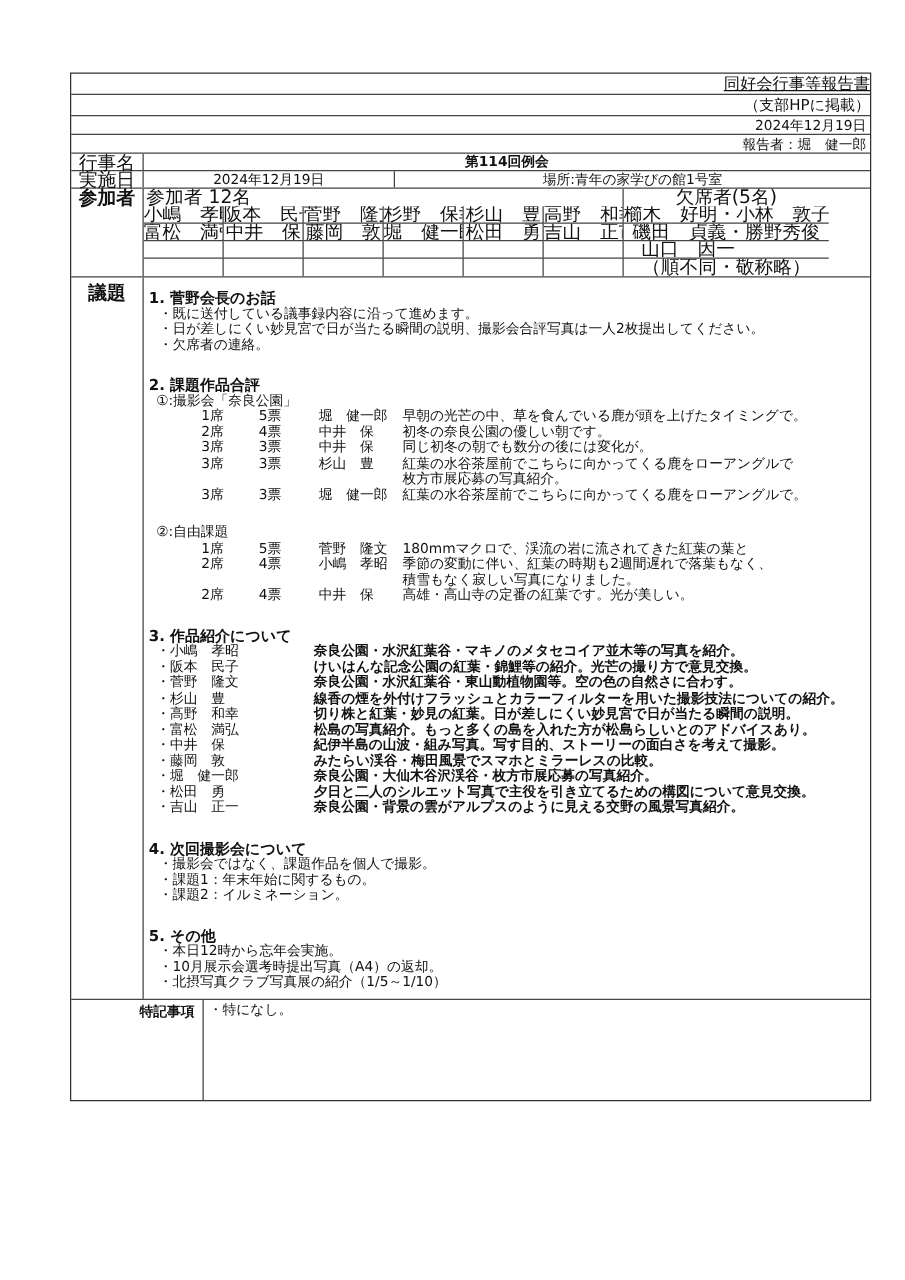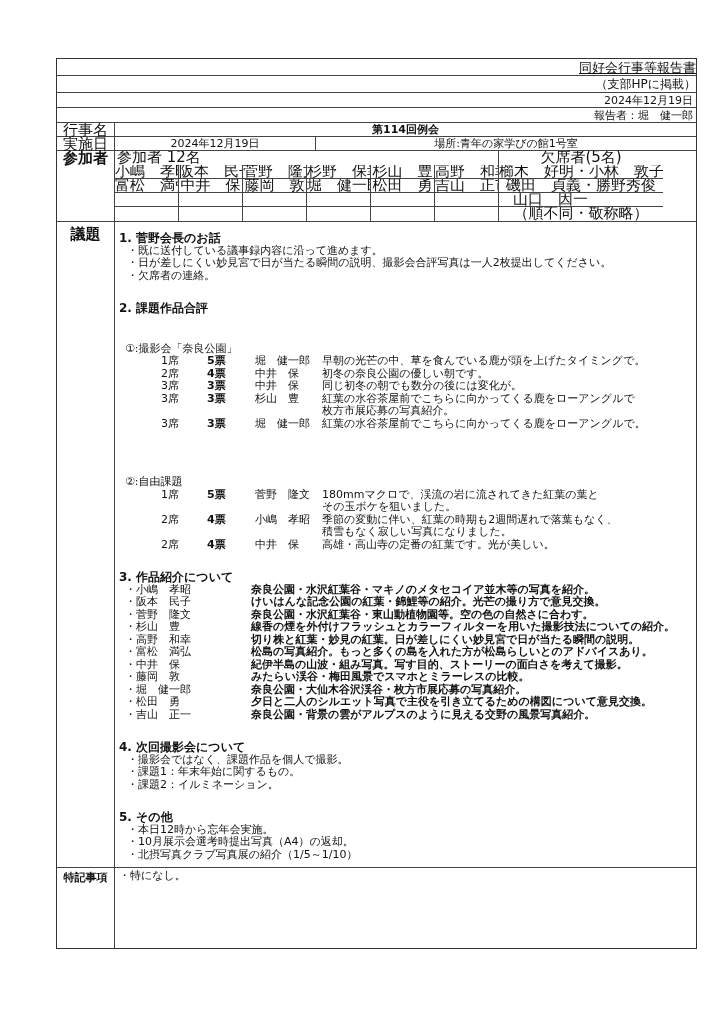--- a/index.html
+++ b/index.html
@@ -1,19 +1,19 @@
 <!DOCTYPE html>
 <html><head>
 <meta charset="utf-8">
 <style>
   html,body{margin:0;padding:0;background:#fff;}
   body{width:724px;height:1024px;position:relative;font-family:"DejaVu Sans","Liberation Sans",sans-serif;color:#111;font-size:11px;}
   .doc{position:absolute;left:56px;top:58px;width:641px;border:1.5px solid #333;box-sizing:border-box;}
   .row{display:flex;border-bottom:1px solid #444;box-sizing:border-box;}
-  .row:last-child{border-bottom:none;}
+  .row:last-child{border-bottom:none;margin-left:48px;}
   .center{justify-content:flex-end;}
   .right{justify-content:flex-end;padding-right:3px;}
   .title{font-size:13px;text-decoration:underline;height:17px;line-height:17px;}
   .sub{font-size:12px;height:17px;line-height:17px;}
   .line{height:15px;line-height:15px;font-size:11px;}
   .lbl{width:58px;flex:none;border-right:1px solid #444;text-align:center;font-size:15px;box-sizing:border-box;}
   .lbl.bold{font-weight:bold;}
   .cell{flex:1;box-sizing:border-box;}
   .h15{height:14px;line-height:14px;}
   .bold{font-weight:bold;}
@@ -23,24 +23,24 @@
   .ptab{flex:1;display:grid;grid-template-columns:64px 64px 64px 64px 64px 64px 164px;grid-auto-rows:14px;font-size:15px;}
   .ptab div{border-right:1px solid #444;border-bottom:1px solid #444;box-sizing:border-box;line-height:13px;white-space:nowrap;overflow:hidden;}
   .ptab div.last{border-right:none;}
   .ptab div.c{text-align:center;}
   .ptab .top{border-bottom:none;}
   .ptab .span6{grid-column:1 / span 6;}
   .body{flex:1;padding:2px 4px 6px 4px;font-size:11px;line-height:12.5px;}
   .sec{font-weight:bold;font-size:12px;margin-top:8px;}
   .gap{height:12px;}
   .bul{padding-left:8px;}
-  .sub2{padding-left:6px;margin-top:28px;}
+  .sub2{padding-left:6px;}
   .vrow{display:flex;padding-left:42px;}
   .vrow .seat{width:46px;}
-  .vrow .vote{width:48px;font-weight:bold;}
+  .vrow .vote{width:48px;}
   .vrow .who{width:67px;}
   .vrow .cmt{flex:1;}
   .irow{display:flex;padding-left:6px;}
   .irow .who{width:126px;}
   .irow .cmt{flex:1;font-weight:bold;}
   .remarks{min-height:75px;}
 </style>
 </head>
 <body>
 
@@ -157,21 +157,20 @@
       <div class="gap"></div>
       <div class="gap" style="height:6px"></div>
 
       <div class="sub2">②:自由課題</div>
       <div class="vrow">
         <span class="seat">1席</span>
         <span class="vote">5票</span>
         <span class="who">菅野　隆文</span>
         <span class="cmt">
           <div>180mmマクロで、渓流の岩に流されてきた紅葉の葉と</div>
-          <div>その玉ボケを狙いました。</div>
         </span>
       </div>
       <div class="vrow">
         <span class="seat">2席</span>
         <span class="vote">4票</span>
         <span class="who">小嶋　孝昭</span>
         <span class="cmt">
           <div>季節の変動に伴い、紅葉の時期も2週間遅れで落葉もなく、</div>
           <div>積雪もなく寂しい写真になりました。</div>
         </span>

